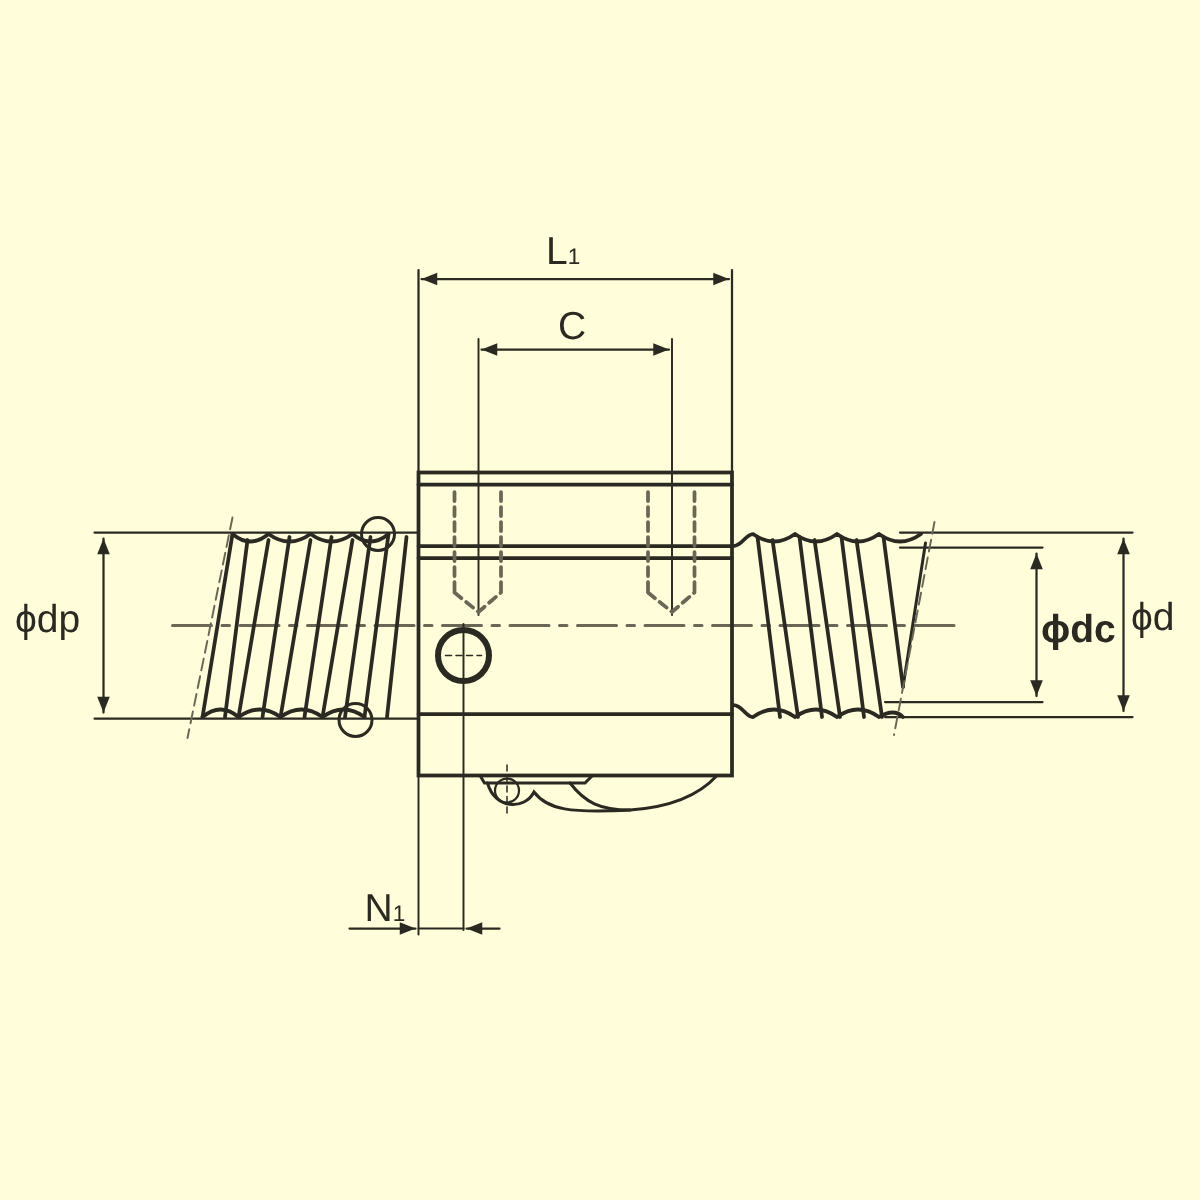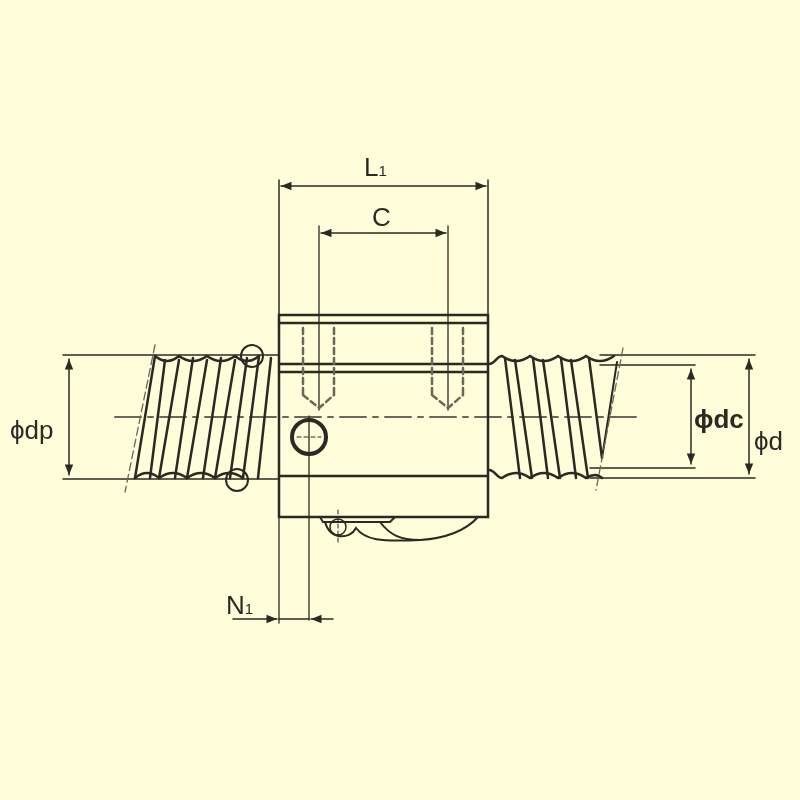--- a/index.html
+++ b/index.html
@@ -114,17 +114,17 @@
       <line x1="279" y1="517" x2="279" y2="623" stroke-width="1.3"></line>
       <line x1="233" y1="619" x2="277" y2="619" stroke-width="1.5" marker-end="url(#arr)"></line>
       <line x1="333" y1="619" x2="311" y2="619" stroke-width="1.5" marker-end="url(#arr)"></line>
       <line x1="279" y1="619" x2="309" y2="619" stroke-width="1.3"></line>
     </g>
   </g>
 </svg>
 
 <div class="lbl" style="left:364px;top:154px;"><span>L</span><sub>1</sub></div>
 <div class="lbl" style="left:372px;top:204px;"><span>C</span></div>
-<div class="lbl" style="left:10px;top:417px;"><span>ϕdp</span></div>
+<div class="lbl" style="left:10px;top:399px;"><span>ϕdp</span></div>
 <div class="lbl" style="left:694px;top:406px;font-weight:bold;"><span>ϕdc</span></div>
-<div class="lbl" style="left:754px;top:428px;"><span>ϕd</span></div>
-<div class="lbl" style="left:226px;top:592px;"><span>N</span><sub>1</sub></div>
+<div class="lbl" style="left:754px;top:398px;"><span>ϕd</span></div>
+<div class="lbl" style="left:243px;top:592px;"><span>N</span><sub>1</sub></div>
 </div>
 
 </body></html>

